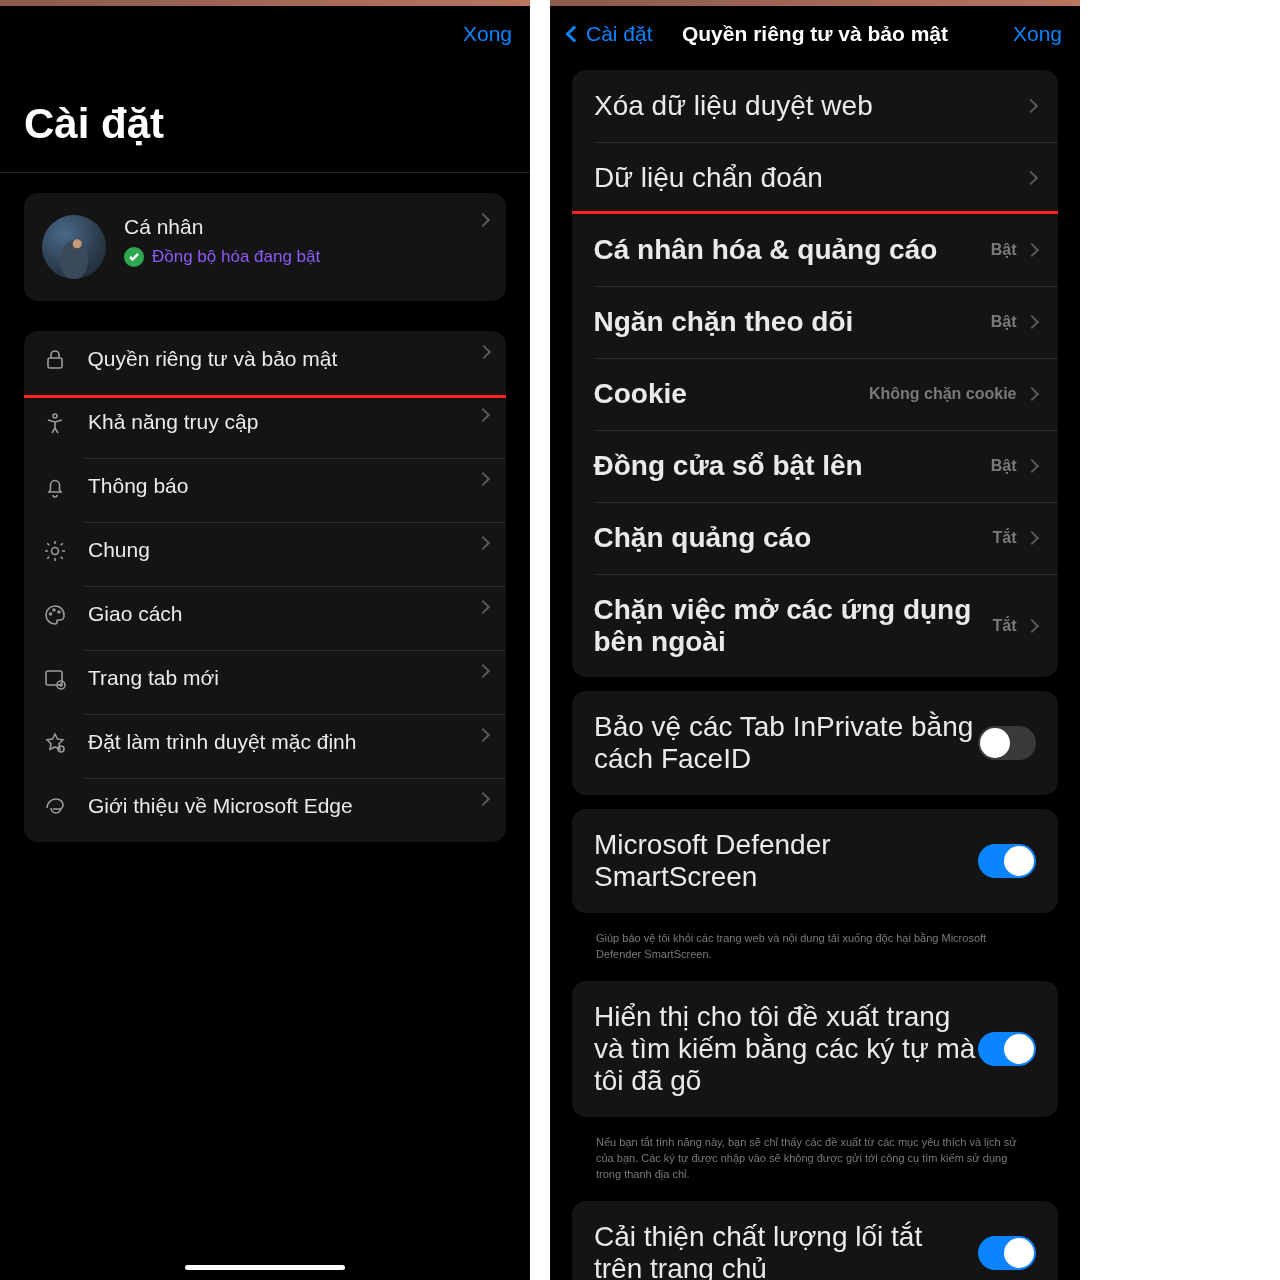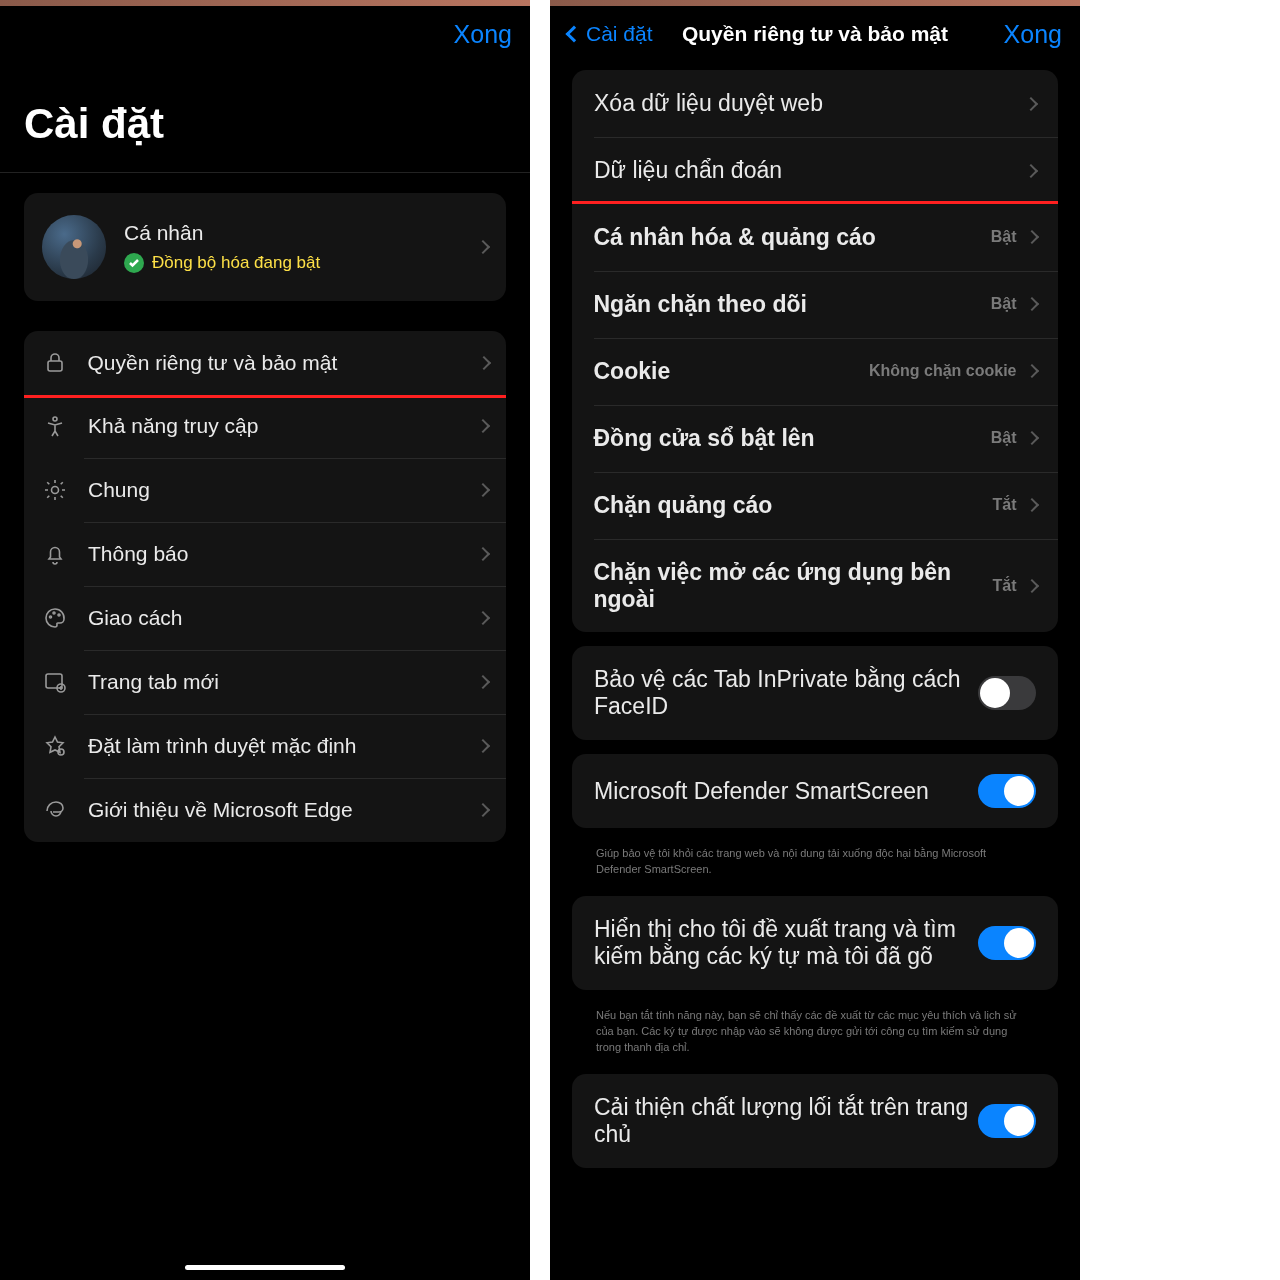--- a/index.html
+++ b/index.html
@@ -43,21 +43,21 @@
     color: #fff;
     font-size: 21px;
     font-weight: 600;
     position: absolute;
     left: 50%;
     transform: translateX(-50%);
     white-space: nowrap;
   }
   .nav-done {
     color: #0a84ff;
-    font-size: 25px;
+    font-size: 21px;
     font-weight: 500;
     margin-left: auto;
   }
   .page-title {
     color: #fff;
     font-size: 42px;
     font-weight: 700;
     padding: 42px 24px 24px;
   }
   .divider-full {
@@ -66,21 +66,21 @@
   }
   .content { padding: 20px 24px 0; }
   .card {
     background: #141414;
     border-radius: 14px;
     overflow: hidden;
     margin-bottom: 30px;
   }
   .row {
     display: flex;
-    align-items: center;
+    align-items: flex-start;
     padding: 16px 18px;
     min-height: 64px;
     position: relative;
   }
   .row + .row::before {
     content: "";
     position: absolute;
     top: 0;
     left: 60px;
     right: 0;
@@ -130,21 +130,21 @@
     width: 20px;
     height: 20px;
     border-radius: 50%;
     background: #2ea84f;
     display: flex;
     align-items: center;
     justify-content: center;
     margin-right: 8px;
   }
   .check-badge svg { stroke: #fff; stroke-width: 2.5; fill: none; }
-  .sync-line { display: flex; align-items: center; margin-top: 8px; color: #fde047; font-size: 17px; }
+  .sync-line { display: flex; align-items: center; margin-top: 8px; color: #8b5cf6; font-size: 17px; }
   .list-plain .row::before { left: 60px; }
   .highlight {
     border: 3.5px solid #ff2020;
     border-radius: 2px;
   }
   .highlight-row { margin: -3.5px; position: relative; z-index: 2; }
   
   .content-r { padding: 12px 22px 0; }
   .card-r {
     background: #141414;
@@ -161,21 +161,21 @@
   }
   .row-r + .row-r::before {
     content: "";
     position: absolute;
     top: 0;
     left: 22px;
     right: 0;
     height: 1px;
     background: #2a2a2a;
   }
-  .row-r-label { color: #eaeaea; font-size: 23px; flex: 1; }
+  .row-r-label { color: #eaeaea; font-size: 28px; flex: 1; }
   .toggle {
     width: 58px;
     height: 34px;
     border-radius: 17px;
     position: relative;
     flex-shrink: 0;
   }
   .toggle.on { background: #0a84ff; }
   .toggle.off { background: #3a3a3c; }
   .toggle::after {
@@ -274,37 +274,37 @@
             </svg>
         </span>
         <div class="row-body">
             <div class="row-label">Khả năng truy cập</div>
           </div>
         <span class="chev"></span>
       </div>
       <div class="row">
         <span class="row-icon">
           <svg width="24" height="24" viewBox="0 0 24 24">
+              <path d="M6 17h12l-1.5-2V10a4.5 4.5 0 0 0-9 0v5L6 17zM10 20a2 2 0 0 0 4 0"></path>
+            </svg>
+        </span>
+        <div class="row-body">
+            <div class="row-label">Thông báo</div>
+          </div>
+        <span class="chev"></span>
+      </div>
+      <div class="row">
+        <span class="row-icon">
+          <svg width="24" height="24" viewBox="0 0 24 24">
               <circle cx="12" cy="12" r="3.5"></circle>
               <path d="M12 2v3M12 19v3M4.2 4.2l2.1 2.1M17.7 17.7l2.1 2.1M2 12h3M19 12h3M4.2 19.8l2.1-2.1M17.7 6.3l2.1-2.1"></path>
             </svg>
         </span>
         <div class="row-body">
             <div class="row-label">Chung</div>
-          </div>
-        <span class="chev"></span>
-      </div>
-      <div class="row">
-        <span class="row-icon">
-          <svg width="24" height="24" viewBox="0 0 24 24">
-              <path d="M6 17h12l-1.5-2V10a4.5 4.5 0 0 0-9 0v5L6 17zM10 20a2 2 0 0 0 4 0"></path>
-            </svg>
-        </span>
-        <div class="row-body">
-            <div class="row-label">Thông báo</div>
           </div>
         <span class="chev"></span>
       </div>
       <div class="row">
         <span class="row-icon">
           <svg width="24" height="24" viewBox="0 0 24 24">
               <path d="M12 3a9 9 0 1 0 0 18c1.5 0 2-1 2-2s-.5-2 1-2h2a4 4 0 0 0 4-4 9 9 0 0 0-9-10z"></path>
               <circle cx="7.5" cy="11" r="1"></circle>
               <circle cx="11" cy="7" r="1"></circle>
               <circle cx="16" cy="9" r="1"></circle>

